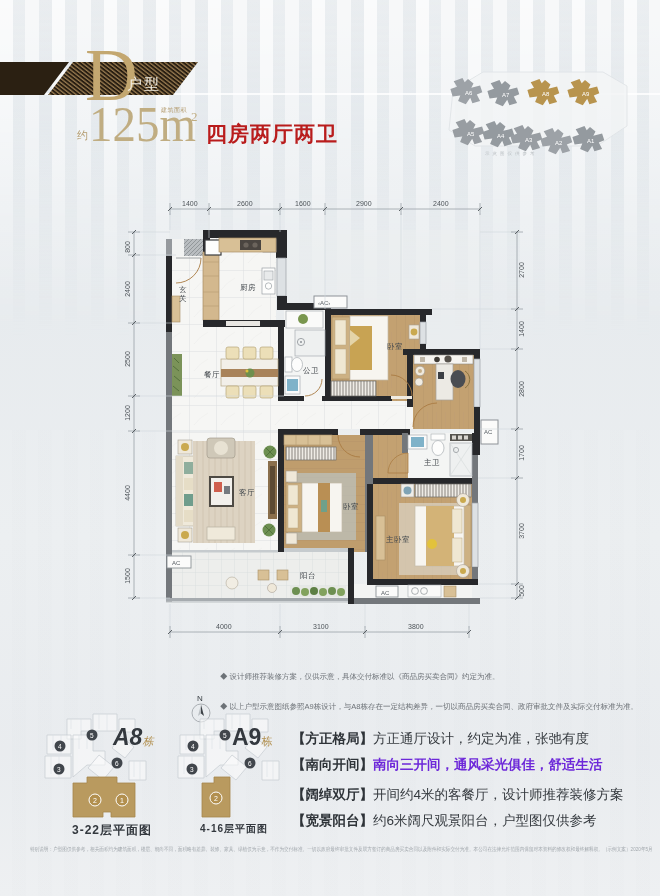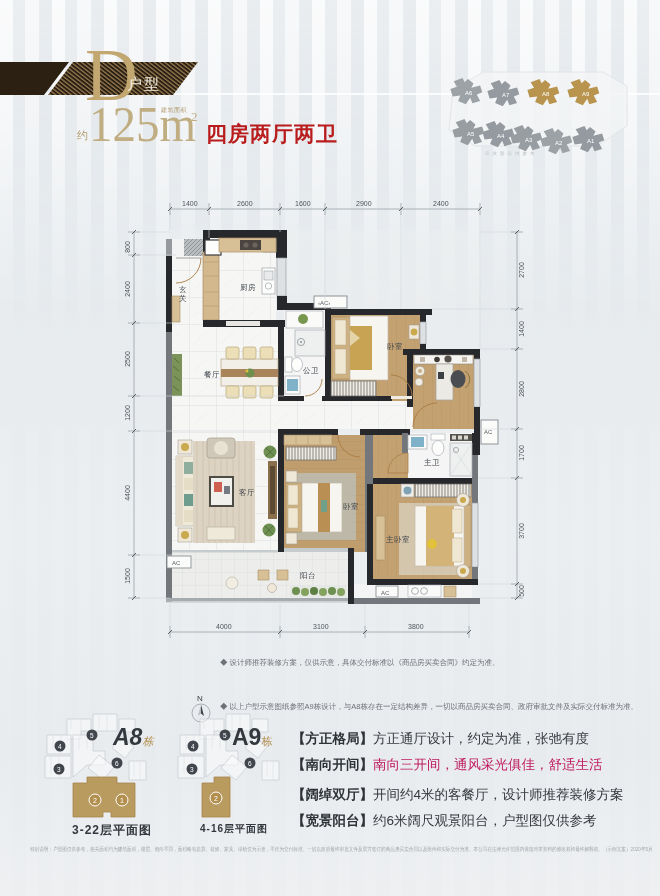--- a/index.html
+++ b/index.html
@@ -742,21 +742,21 @@
 <g>
 <path class="dln" d="M170,632 H469"></path>
 <path class="dln" d="M170,626 V638 M280,626 V638 M365,626 V638 M469,626 V638"></path>
 <path d="M168,634 l4,-4 M278,634 l4,-4 M363,634 l4,-4 M467,634 l4,-4" stroke="#4d5358" stroke-width="0.9"></path>
 <text class="dim" x="216" y="629">4000</text>
 <text class="dim" x="313" y="629">3100</text>
 <text class="dim" x="408" y="629">3800</text>
 </g>
 </svg>
 
-<div class="abs" style="left:220px;top:658px;font-size:7.5px;color:#6d7277;white-space:nowrap;">◆ 设计师推荐装修方案，仅供示意，具体交付标准以《商品房买卖合同》约定为准。</div>
+<div class="abs" style="left:220px;top:672px;font-size:7.5px;color:#6d7277;white-space:nowrap;">◆ 设计师推荐装修方案，仅供示意，具体交付标准以《商品房买卖合同》约定为准。</div>
 <div class="abs" style="left:220px;top:702px;font-size:7.5px;color:#6d7277;white-space:nowrap;">◆ 以上户型示意图纸参照A9栋设计，与A8栋存在一定结构差异，一切以商品房买卖合同、政府审批文件及实际交付标准为准。</div>
 
 <svg class="abs" style="left:186px;top:692px" width="30" height="34" viewBox="0 0 30 34">
   <text x="11" y="9" font-size="8" fill="#3c4247">N</text>
   <circle cx="15" cy="21" r="9" fill="none" stroke="#9aa0a5" stroke-width="0.8"></circle>
   <path d="M15,12.5 L18,24 L15,21.5 z" fill="#3c4247"></path>
   <path d="M15,12.5 L12,24 L15,21.5 z" fill="#b9bec2"></path>
 </svg>
 
 <svg class="abs" style="left:35px;top:705px" width="135" height="125" viewBox="0 0 135 125">
@@ -834,19 +834,19 @@
       <text x="80" y="61" font-size="6.5" fill="#fff">6</text>
   </g>
 </svg>
 
 <div class="abs" style="left:232px;top:724px;font-size:23px;font-weight:bold;color:#33383e;">A9<span style="font-size:11px;color:#b28f4e;font-weight:normal;">栋</span></div>
 
 <div class="abs" style="left:200px;top:822px;font-size:10px;font-weight:bold;color:#33383e;letter-spacing:1px;">4-16层平面图</div>
 
 <div class="abs" style="left:292px;top:730px;font-size:13.5px;font-weight:bold;color:#2e3338;">【方正格局】<span style="font-weight:normal;color:#34393e;">方正通厅设计，约定为准，张弛有度</span></div>
 
-<div class="abs" style="left:292px;top:756px;font-size:13.5px;font-weight:bold;color:#2e3338;">【南向开间】<span style="font-weight:normal;color:#be185d;">南向三开间，通风采光俱佳，舒适生活</span></div>
+<div class="abs" style="left:292px;top:756px;font-size:13.5px;font-weight:bold;color:#2e3338;">【南向开间】<span style="font-weight:bold;color:#6d28d9;">南向三开间，通风采光俱佳，舒适生活</span></div>
 
 <div class="abs" style="left:292px;top:786px;font-size:13.5px;font-weight:bold;color:#2e3338;">【阔绰双厅】<span style="font-weight:normal;color:#34393e;">开间约4米的客餐厅，设计师推荐装修方案</span></div>
 
 <div class="abs" style="left:292px;top:812px;font-size:13.5px;font-weight:bold;color:#2e3338;">【宽景阳台】<span style="font-weight:normal;color:#34393e;">约6米阔尺观景阳台，户型图仅供参考</span></div>
 
 <div class="abs" style="left:30px;top:846px;font-size:5.5px;color:#a3a9ae;white-space:nowrap;transform:scale(0.84,1);transform-origin:0 0;">特别说明：户型图仅供参考，相关面积均为建筑面积，楼层、朝向不同，面积略有差异。装修、家具、绿植仅为示意，不作为交付标准。一切以政府最终审批文件及双方签订的商品房买卖合同以及附件和实际交付为准。本公司在法律允许范围内保留对本资料的修改权和最终解释权。（示例文案）2020年5月</div>
 
 </body></html>

